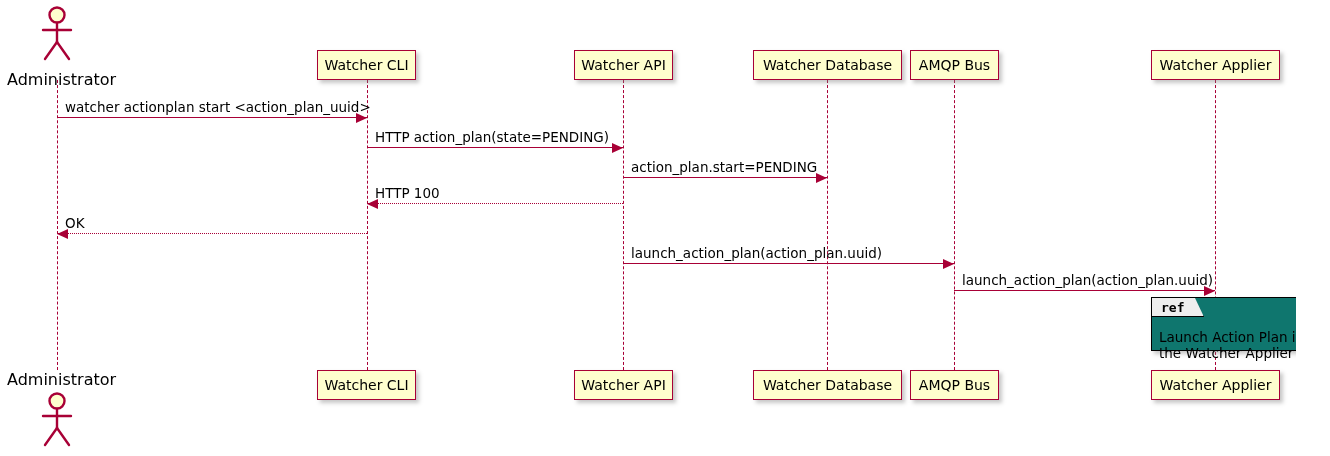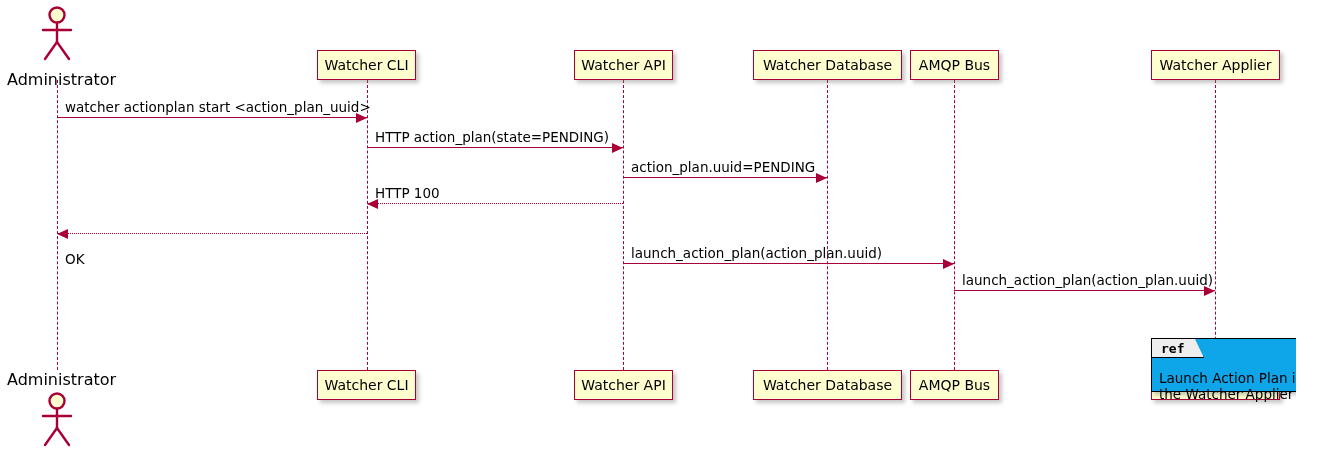--- a/index.html
+++ b/index.html
@@ -85,24 +85,23 @@
     font-size: 13.5px;
     color: #000000;
     white-space: nowrap;
     line-height: 1;
   }
 
   
   .ref-box {
     position: absolute;
     box-sizing: border-box;
-    background: #0ea5e9;
+    background: #0f766e;
     border: 1.5px solid #000000;
     box-shadow: 3px 3px 4px rgba(130,130,130,0.45);
-    margin-top: 41px;
   }
   .ref-tab {
     position: absolute;
     left: 0;
     top: 0;
     height: 19px;
     background: #EEEEEE;
     border-right: 1.5px solid #000000;
     border-bottom: 1.5px solid #000000;
     box-sizing: border-box;
@@ -185,27 +184,27 @@
 
   <div id="messages">
       <div class="msg-line" style="left: 57px; width: 310px; top: 117px;"></div>
       <div class="arrowhead right" style="top: 113px; left: 356px;"></div>
       <div class="msg-label" style="left: 65px; top: 101px; text-align: center;">watcher actionplan start &lt;action_plan_uuid&gt;</div>
       <div class="msg-line" style="left: 367px; width: 256px; top: 147px;"></div>
       <div class="arrowhead right" style="top: 143px; left: 612px;"></div>
       <div class="msg-label" style="left: 375px; top: 131px;">HTTP action_plan(state=PENDING)</div>
       <div class="msg-line" style="left: 623px; width: 204px; top: 177px;"></div>
       <div class="arrowhead right" style="top: 173px; left: 816px;"></div>
-      <div class="msg-label" style="left: 631px; top: 161px;">action_plan.uuid=PENDING</div>
+      <div class="msg-label" style="left: 631px; top: 161px;">action_plan.start=PENDING</div>
       <div class="msg-line dotted" style="left: 367px; width: 256px; top: 203px;"></div>
       <div class="arrowhead left" style="top: 199px; left: 367px;"></div>
       <div class="msg-label" style="left: 375px; top: 187px;">HTTP 100</div>
       <div class="msg-line dotted" style="left: 57px; width: 310px; top: 233px;"></div>
       <div class="arrowhead left" style="top: 229px; left: 57px;"></div>
-      <div class="msg-label" style="left: 65px; top: 217px; margin-top: 36px;">OK</div>
+      <div class="msg-label" style="left: 65px; top: 217px;">OK</div>
       <div class="msg-line" style="left: 623px; width: 331px; top: 263px;"></div>
       <div class="arrowhead right" style="top: 259px; left: 943px;"></div>
       <div class="msg-label" style="left: 631px; top: 247px;">launch_action_plan(action_plan.uuid)</div>
       <div class="msg-line" style="left: 954px; width: 261px; top: 290px;"></div>
       <div class="arrowhead right" style="top: 286px; left: 1204px;"></div>
       <div class="msg-label" style="left: 962px; top: 274px;">launch_action_plan(action_plan.uuid)</div>
     </div>
 
   <div class="ref-box" id="ref-fragment" style="left: 1151px; top: 297px; width: 169px; height: 54px;">
     <div class="ref-tab" style="width: 52px;">ref</div>

